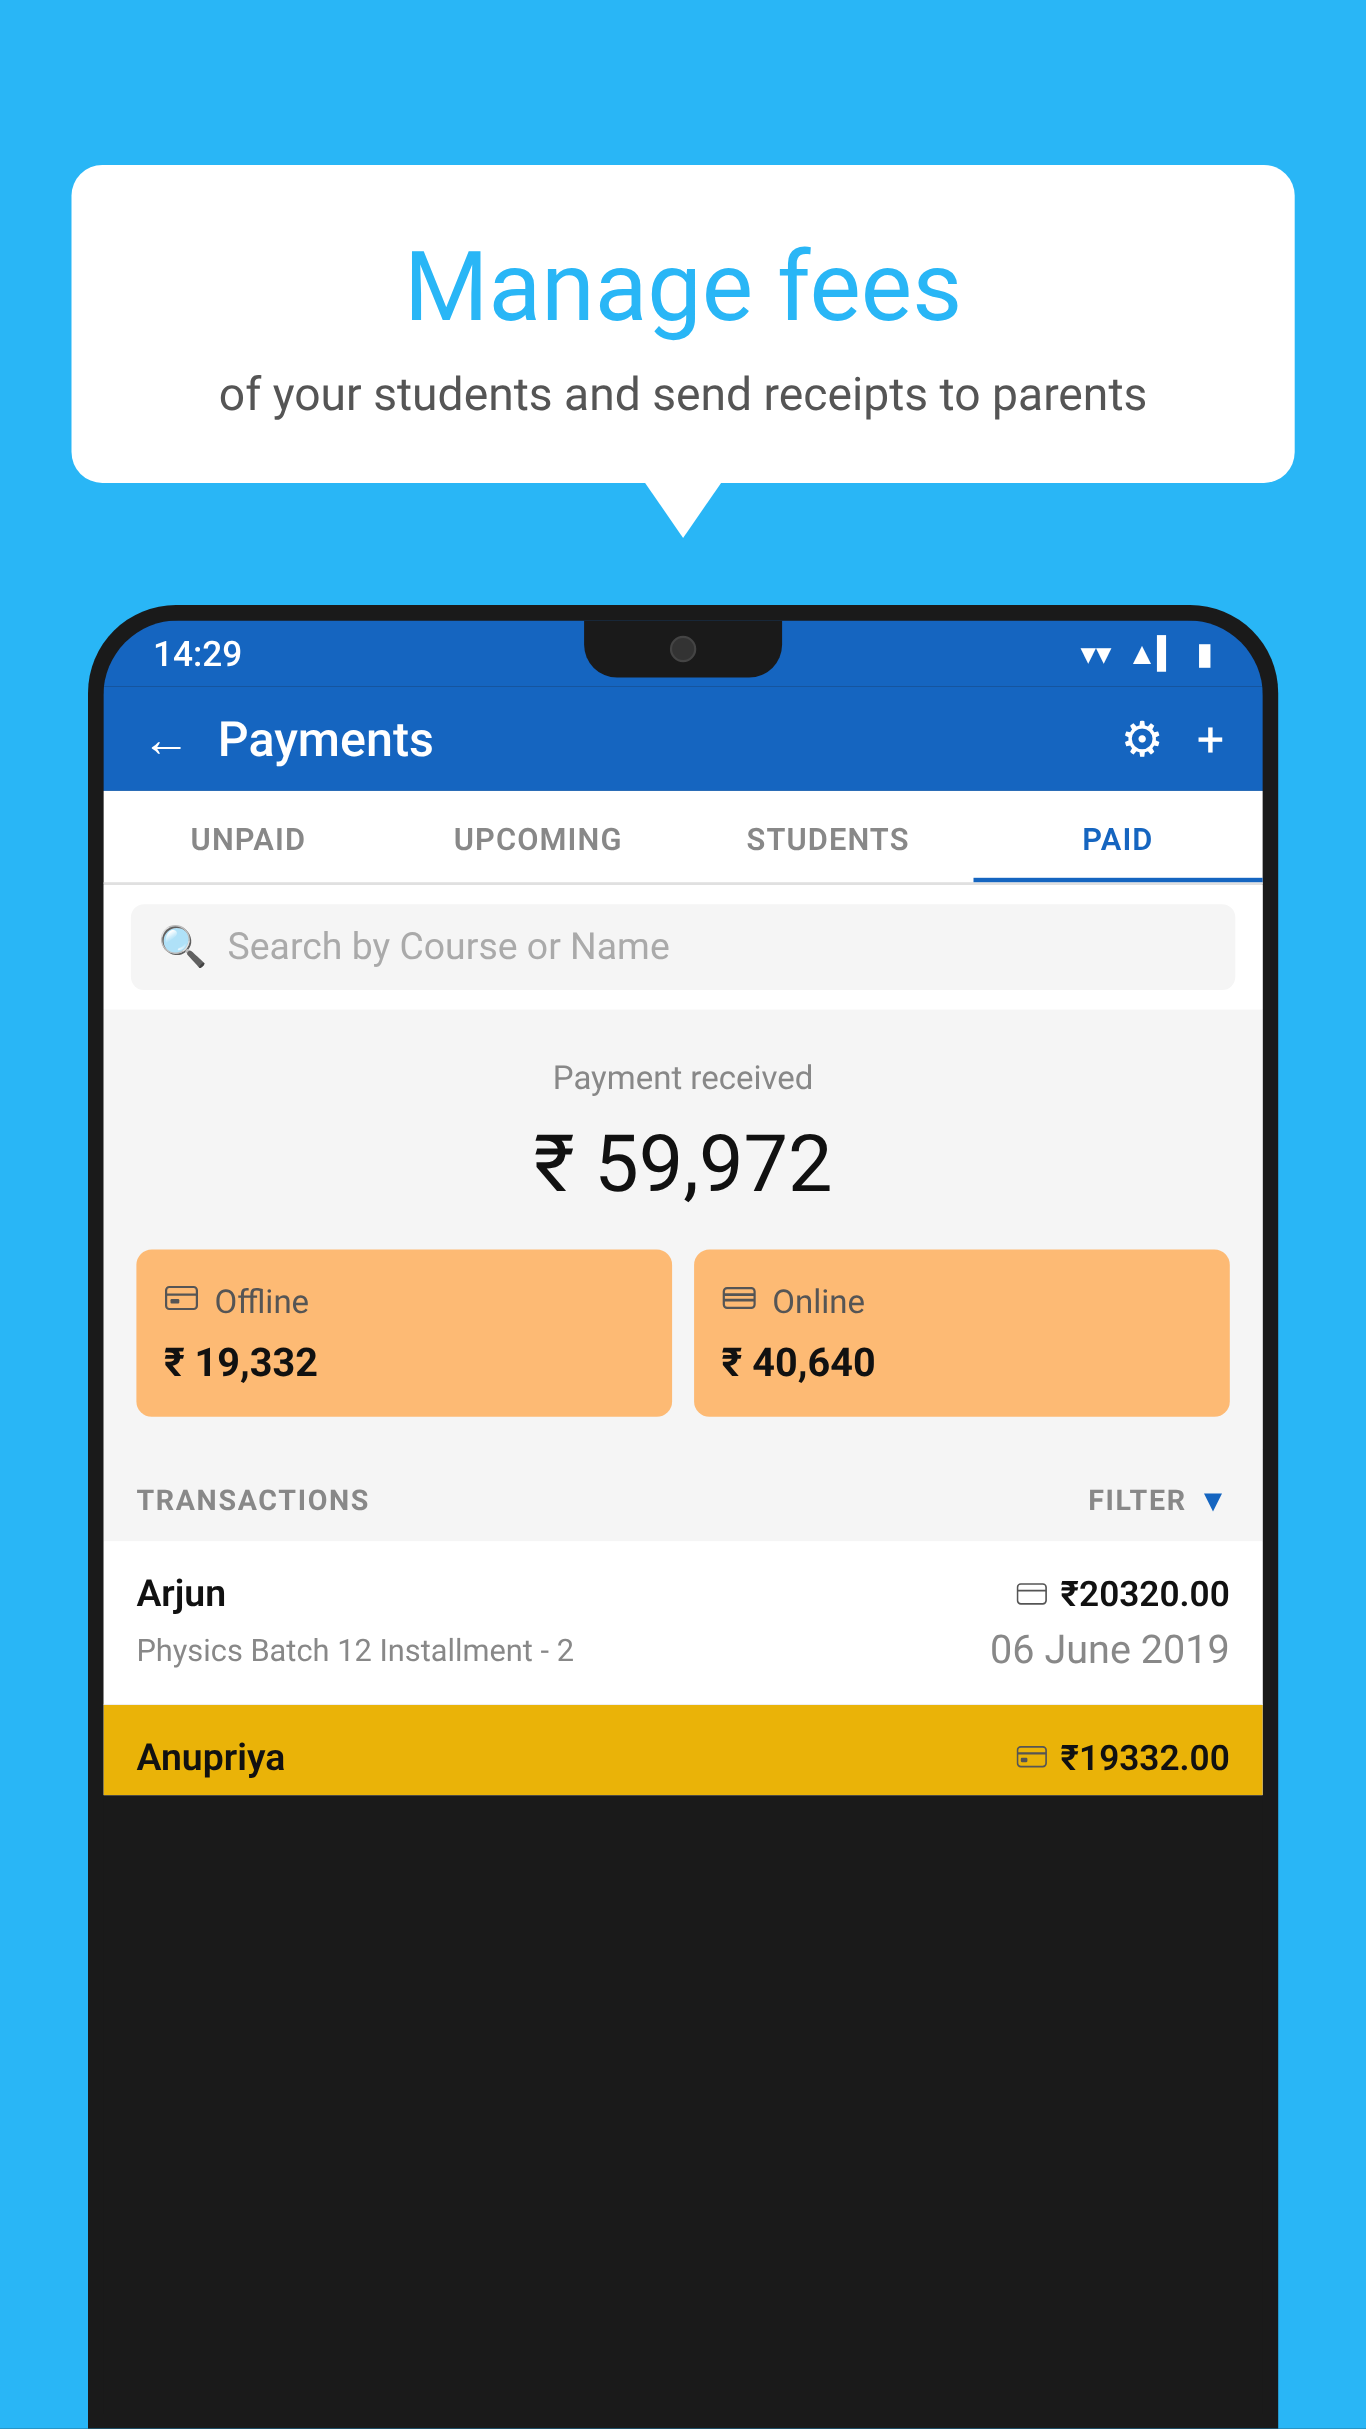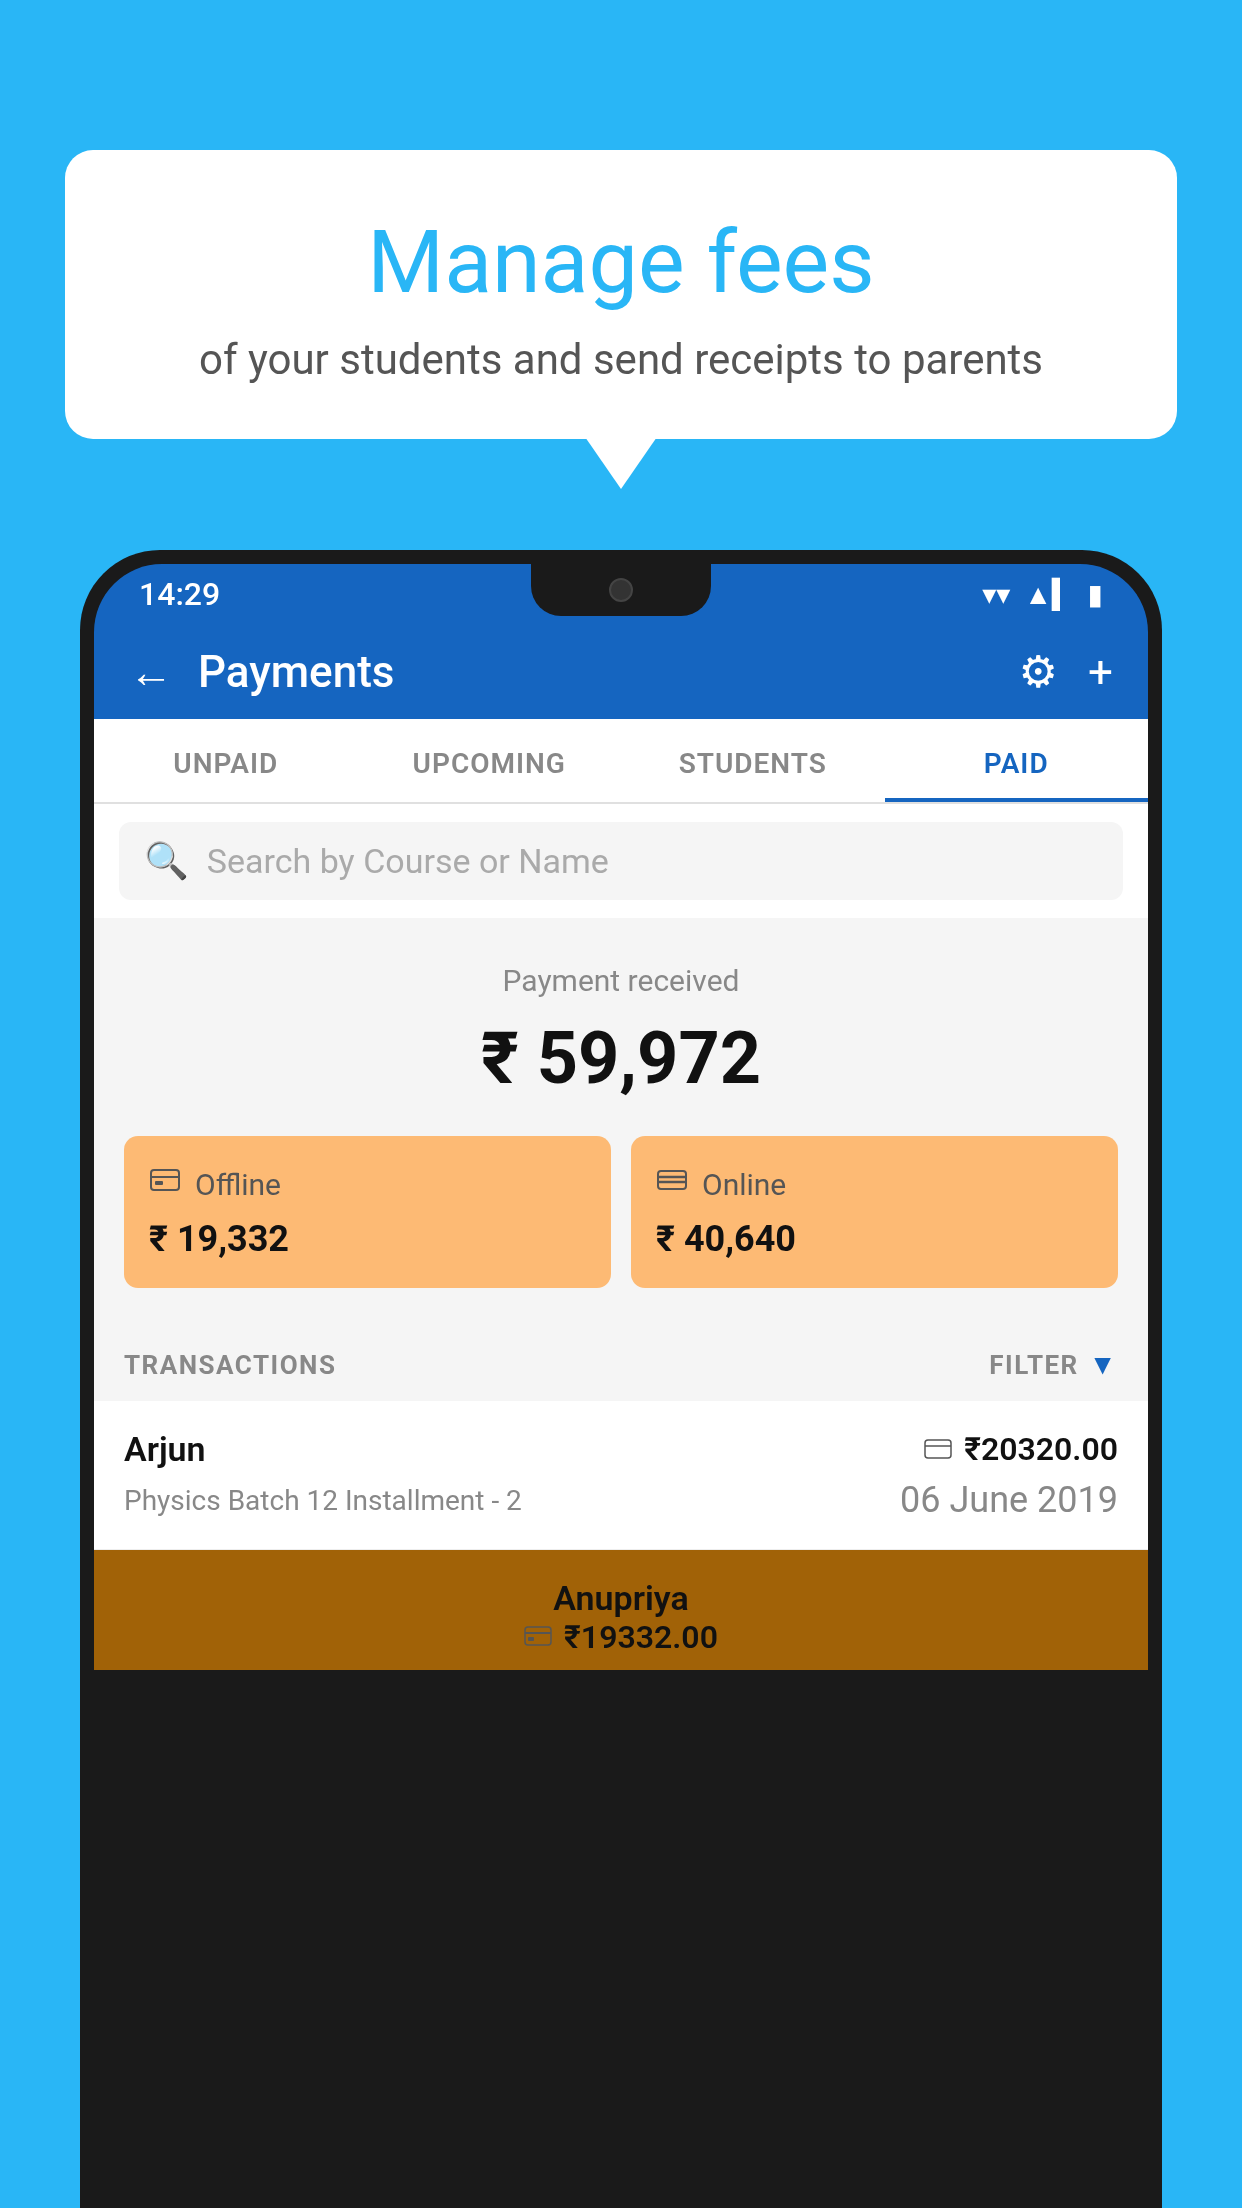--- a/index.html
+++ b/index.html
@@ -242,21 +242,21 @@
     }
 
     .payment-label {
       color: #888;
       font-size: 30px;
       margin-bottom: 18px;
     }
 
     .payment-amount {
       font-size: 72px;
-      font-weight: 700;
+      font-weight: 400;
       color: #111;
       margin-bottom: 35px;
     }
 
     .payment-cards {
       display: flex;
       gap: 20px;
     }
 
     .payment-card {
@@ -371,26 +371,25 @@
       font-size: 28px;
       color: #888;
     }
 
     .transaction-date {
       font-size: 36px;
       color: #888;
     }
 
     .transaction-row-partial {
-      background: #a16207;
+      background: #eab308;
       padding: 28px 30px 14px;
       display: flex;
       justify-content: space-between;
       align-items: center;
-      flex-direction: column;
     }
   </style>
 </head>
 <body>
 
 <div class="speech-bubble-container">
   <div class="speech-bubble">
     <div class="bubble-title">Manage fees</div>
     <div class="bubble-subtitle">of your students and send receipts to parents</div>
   </div>

